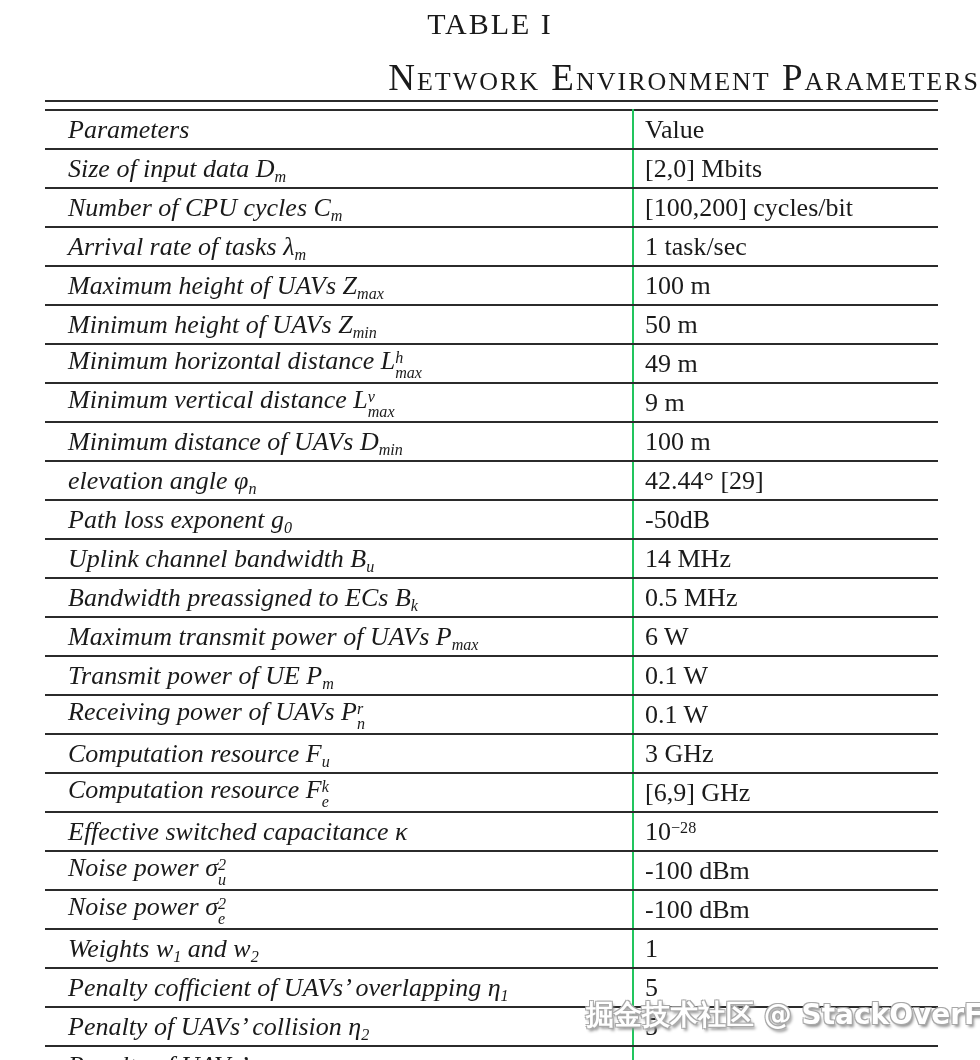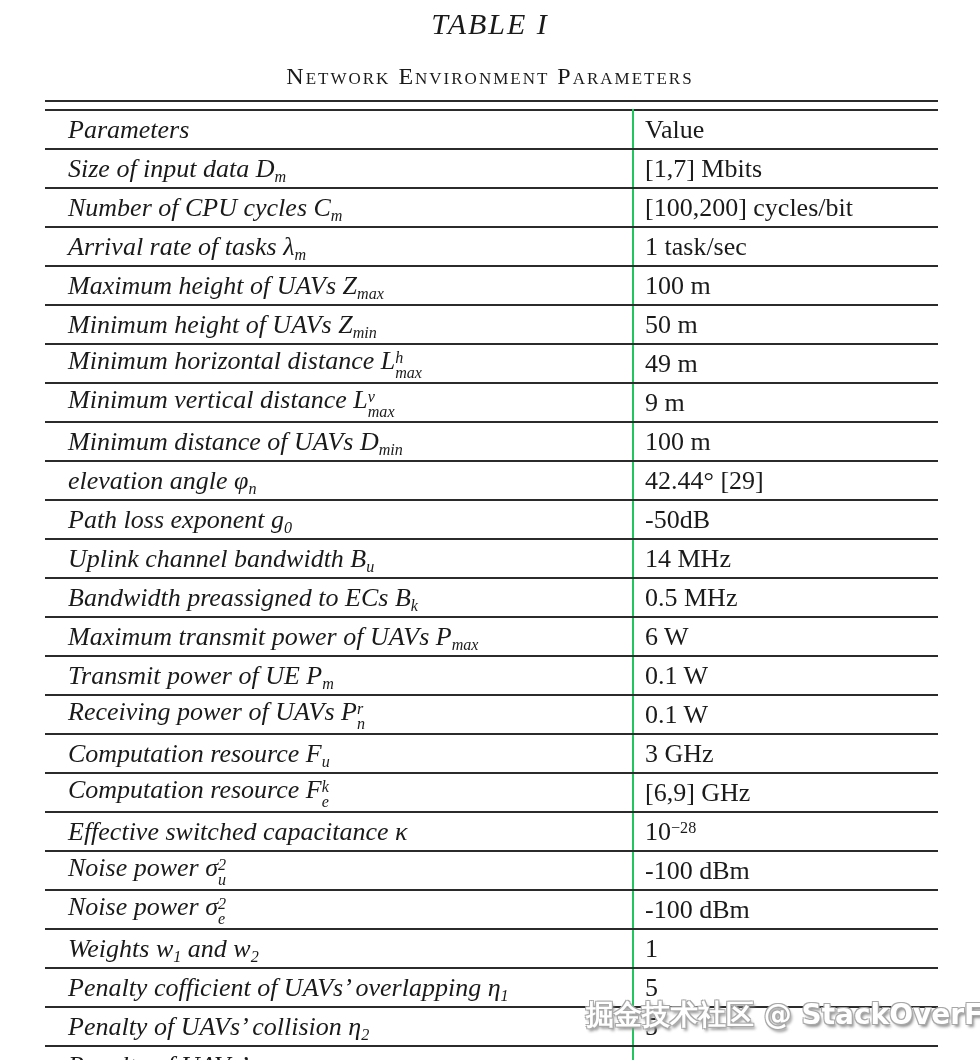--- a/index.html
+++ b/index.html
@@ -8,27 +8,27 @@
     background: #ffffff;
     font-family: "Liberation Serif", "DejaVu Serif", serif;
     color: #1a1a1a;
     overflow: hidden;
     position: relative;
   }
   .caption { text-align: center; padding-top: 7px; }
   .title {
     font-size: 30px;
     letter-spacing: 2px;
-    font-style: italic;
   }
   .subtitle {
-    margin-top: 22px;
-    font-size: 24px;
+    margin-top: 15px;
+    font-size: 37px;
     font-variant: small-caps;
     letter-spacing: 2px;
+    text-align: right;
   }
   .tablewrap {
     position: absolute;
     left: 45px;
     top: 100px;
     width: 893px;
   }
   .hrule { height: 2px; background: #2b2b2b; }
   table {
     border-collapse: collapse;
@@ -93,21 +93,21 @@
   <table>
     <thead>
       <tr>
         <th class="pcol">Parameters</th>
         <th class="vcol">Value</th>
       </tr>
     </thead>
     <tbody id="tbody">
         <tr>
           <td class="pcol">Size of input data D<sub>m</sub></td>
-          <td class="vcol">[1,7] Mbits</td>
+          <td class="vcol">[2,0] Mbits</td>
         </tr>
         <tr>
           <td class="pcol">Number of CPU cycles C<sub>m</sub></td>
           <td class="vcol">[100,200] cycles/bit</td>
         </tr>
         <tr>
           <td class="pcol">Arrival rate of tasks λ<sub>m</sub></td>
           <td class="vcol">1 task/sec</td>
         </tr>
         <tr>

